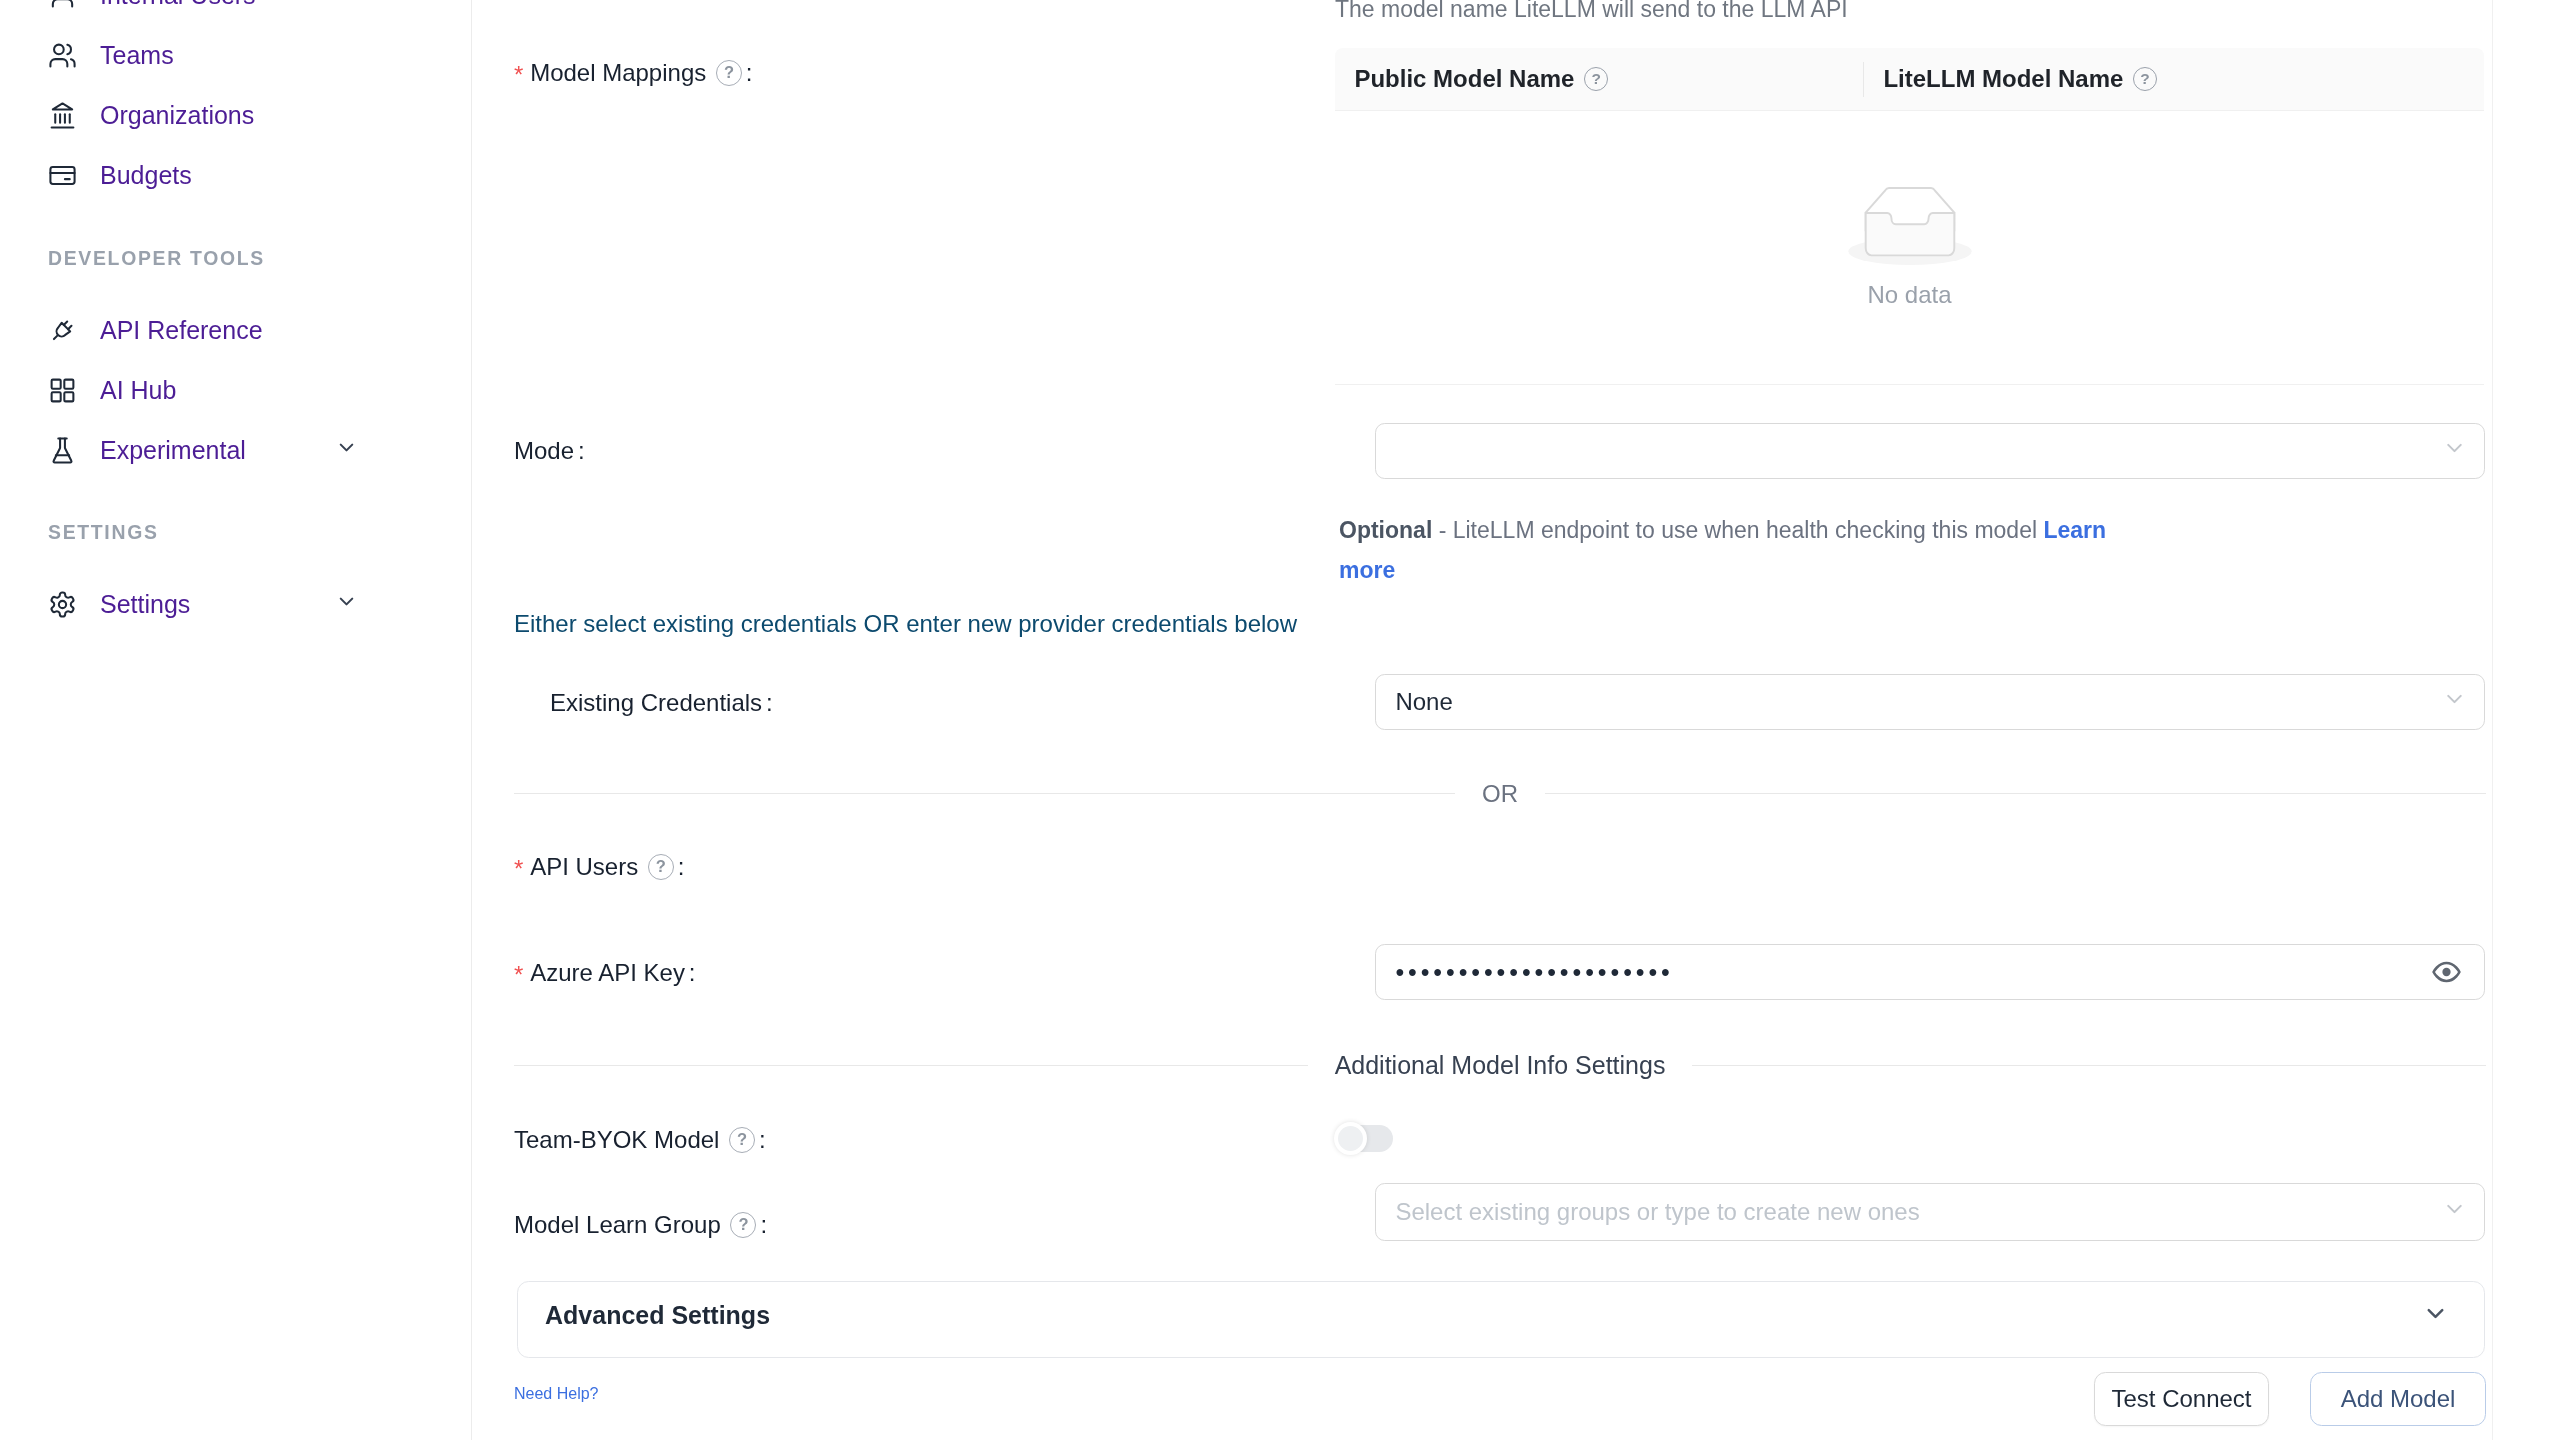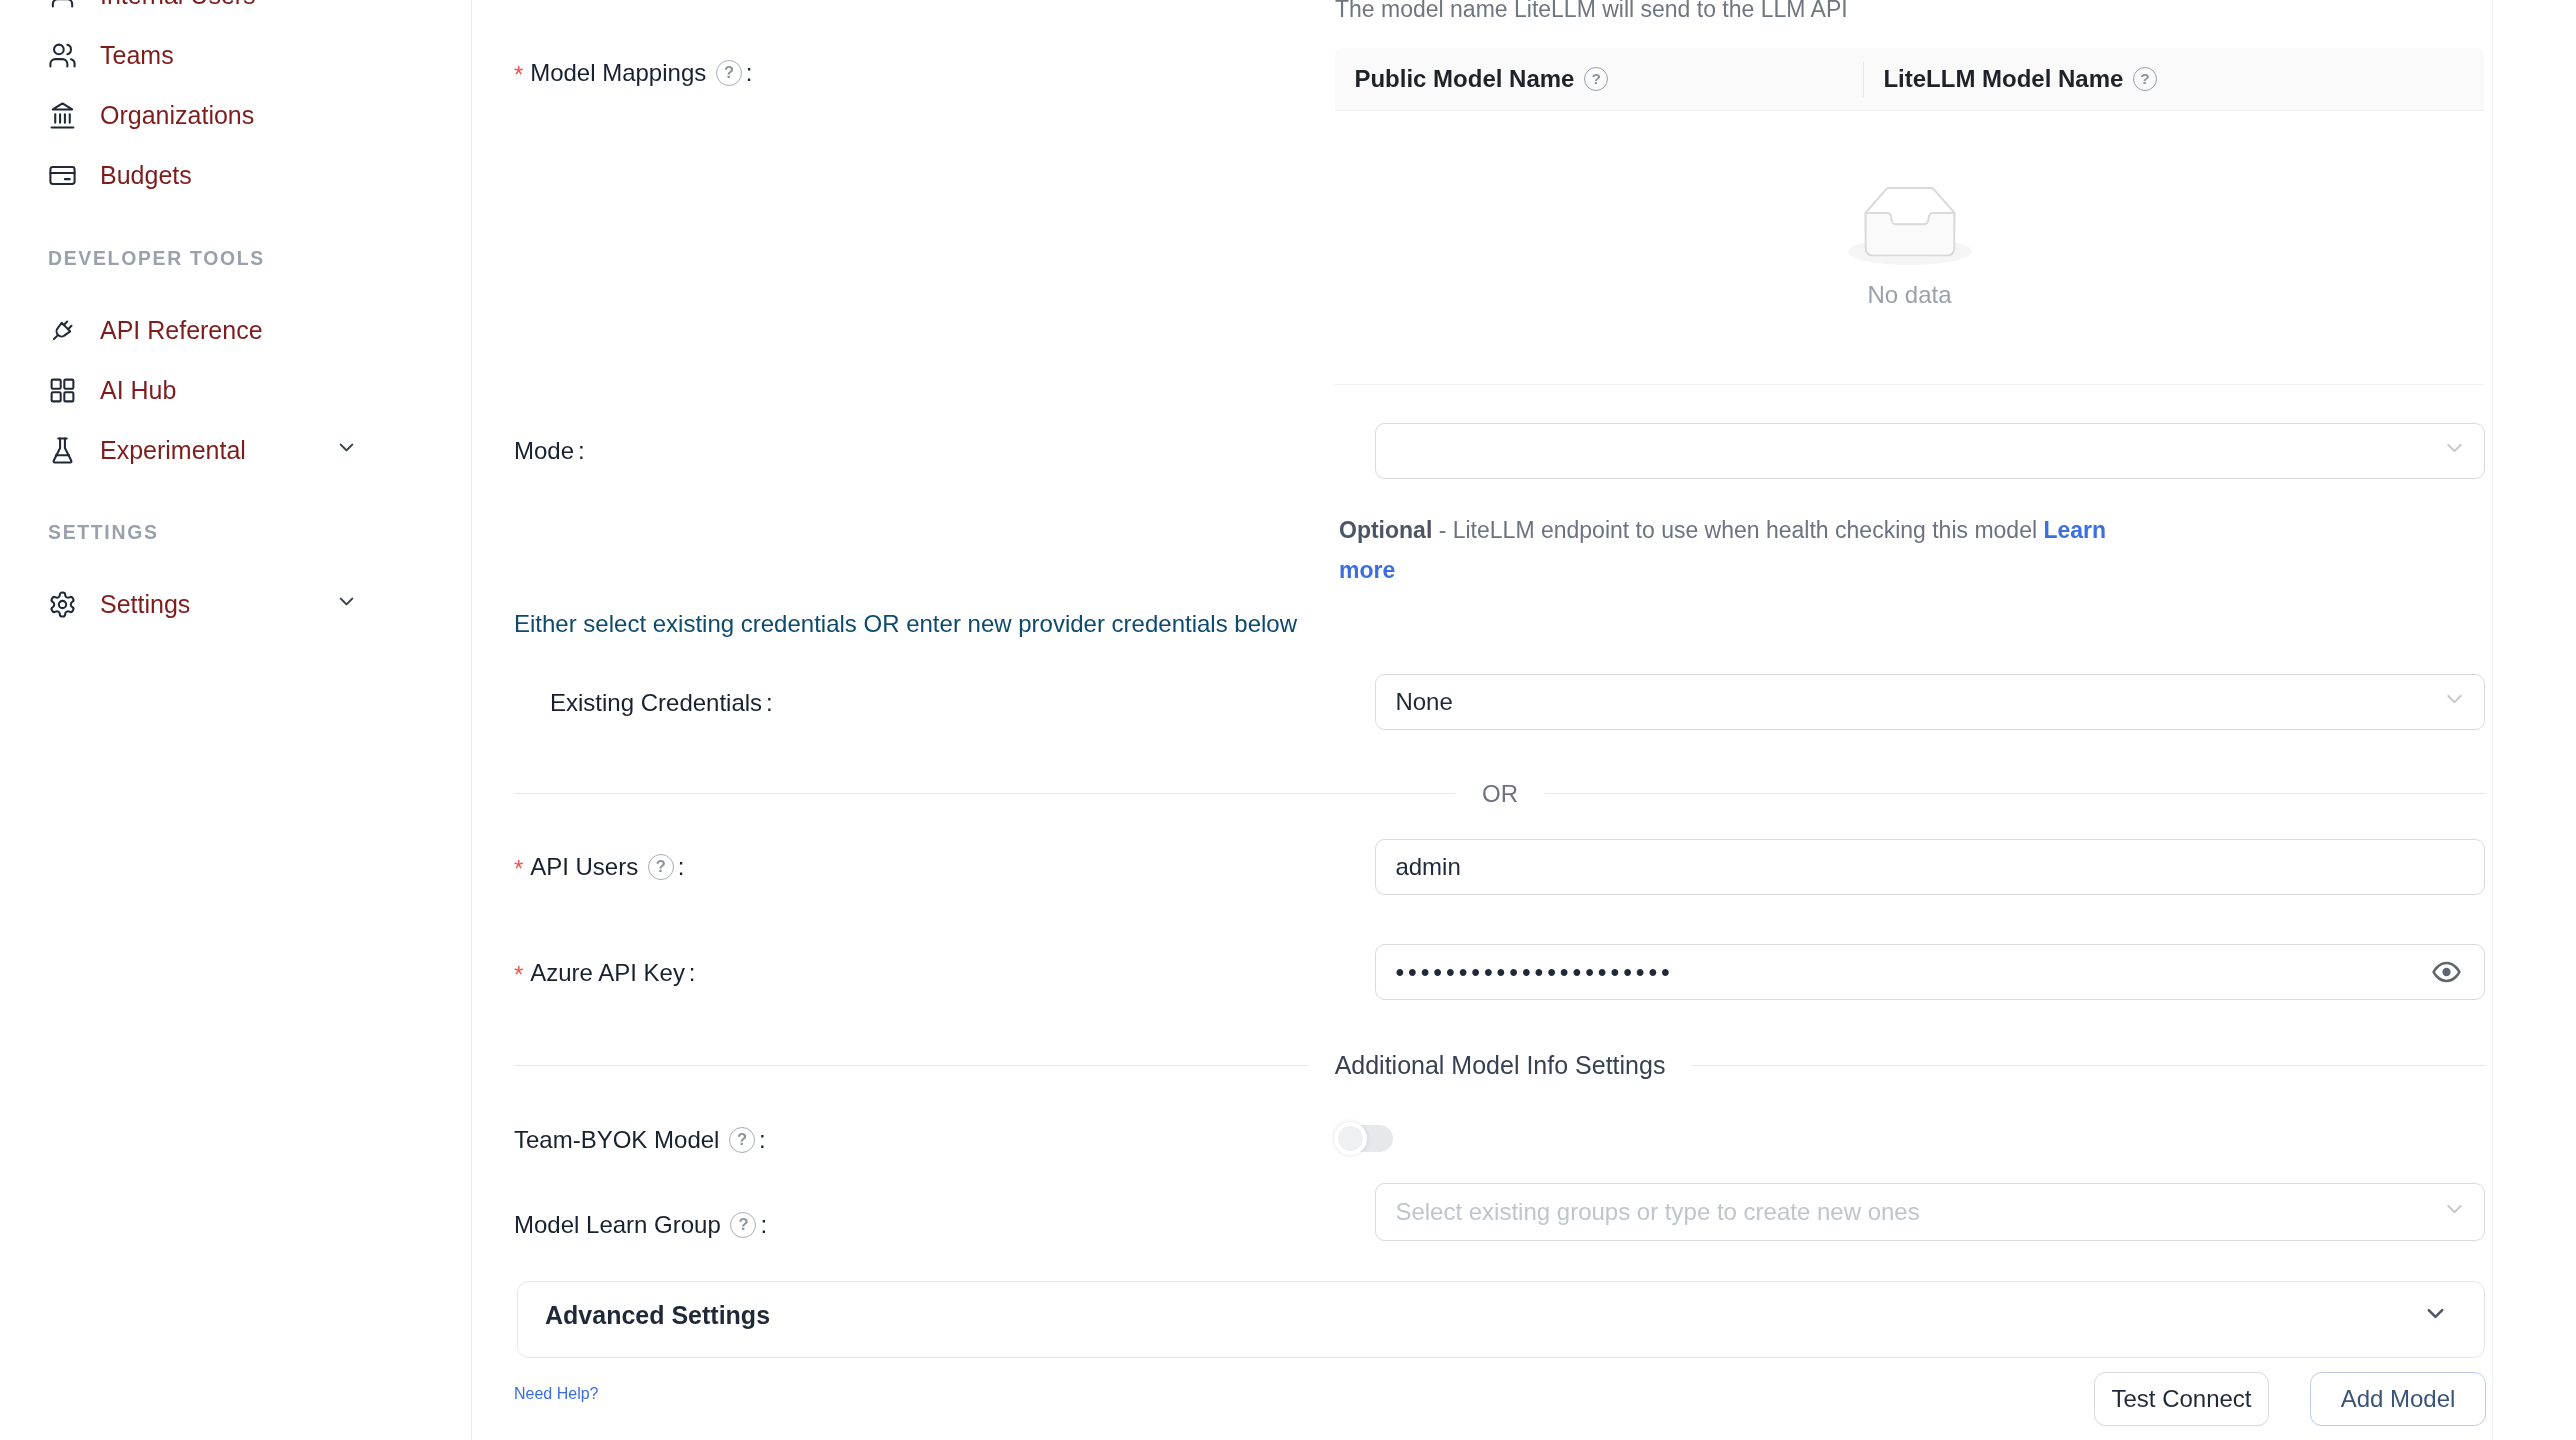--- a/index.html
+++ b/index.html
@@ -4,21 +4,21 @@
 <style>
   * { margin:0; padding:0; box-sizing:border-box; }
   html,body { width:2576px; height:1440px; background:#fff; overflow:hidden;
               font-family:"Liberation Sans", sans-serif; color:#111827; }
 
   
   .sidebar { position:absolute; left:0; top:0; width:472px; height:1440px;
              background:#fff; border-right:1px solid #ececec; overflow:hidden; }
   .nav { position:absolute; left:0; top:-35px; right:0; }
   .nav-item { height:60px; display:flex; align-items:center; padding-left:48px;
-              padding-right:113px; gap:23px; font-size:25px; color:#7f1d1d; cursor:pointer; }
+              padding-right:113px; gap:23px; font-size:25px; color:#4c1d95; cursor:pointer; }
   .nav-item svg { flex:0 0 auto; }
   .nav-label { white-space:nowrap; }
   .nav-chevron { margin-left:auto; color:#374151; }
   .section-h { height:39px; display:flex; align-items:center; padding-left:48px;
                font-size:19.4px; font-weight:700; letter-spacing:1.7px; color:#99a1ac; }
   .mt-dev { margin-top:34px; } .mt-devitems { margin-top:22px; }
   .mt-set { margin-top:33px; } .mt-setitem { margin-top:22px; }
 
   
   .main { position:absolute; left:472px; top:0; width:2104px; height:1440px; background:#fff; }
@@ -272,23 +272,20 @@
     <span>OR</span>
     <div class="line"></div>
   </div>
 
   <div class="flabel" style="top:849px;">
     <span class="req">*</span>
     <span>API Users</span>
     <span class="qicon">?</span>
     <span class="colon">:</span>
   </div>
-  <div class="ctrl" style="top:839px;">
-    <input class="tinput" type="text" value="admin" style="">
-  </div>
 
   <div class="flabel" style="top:955px;">
     <span class="req">*</span>
     <span>Azure API Key</span>
     <span class="colon">:</span>
   </div>
   <div class="ctrl" style="top:944px;">
     <input class="tinput masked" type="text" value="••••••••••••••••••••••" style="">
     <span class="eye-btn">
       <svg width="31" height="31" viewBox="0 0 24 24" fill="none" stroke="currentColor" stroke-width="2" stroke-linecap="round" stroke-linejoin="round">

